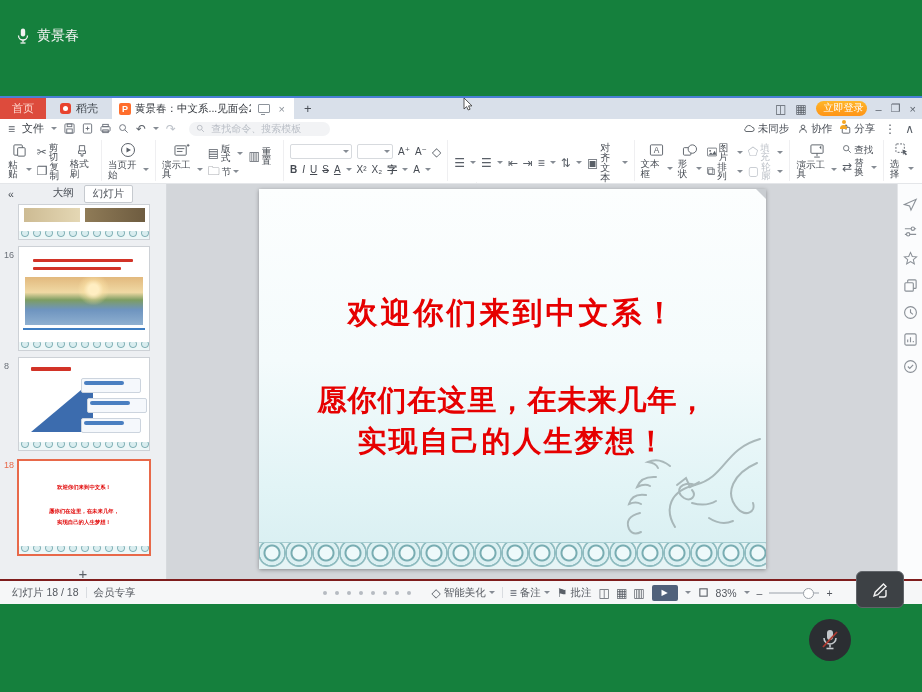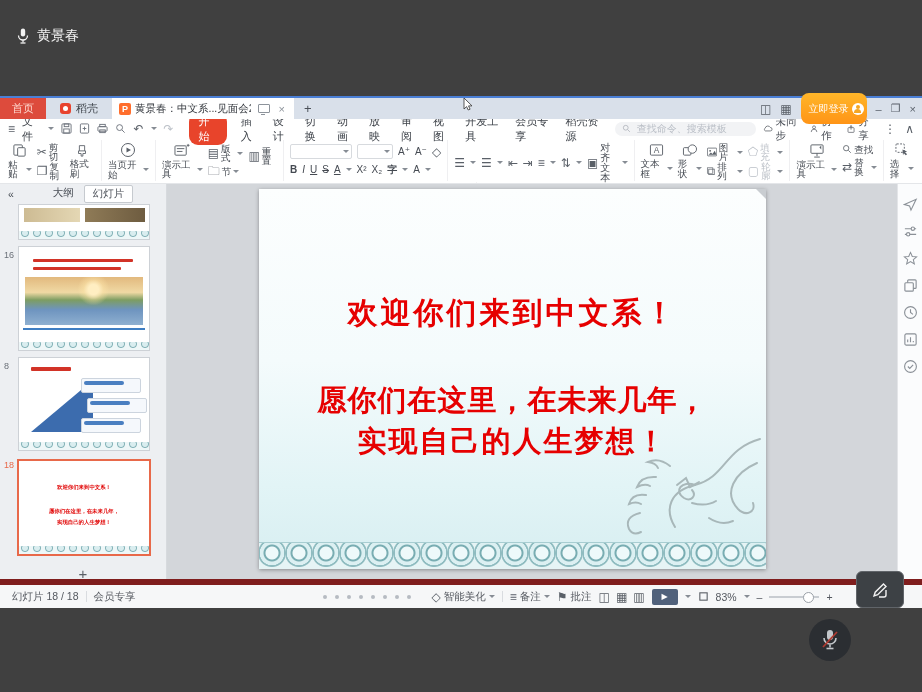--- a/index.html
+++ b/index.html
@@ -1,16 +1,16 @@
 <!DOCTYPE html>
 <html><head>
 <meta charset="utf-8">
 <style>
   html,body{margin:0;padding:0;background:#000;}
-  .stage{position:relative;width:922px;height:692px;background:#404040;overflow:hidden;
+  .stage{position:relative;width:922px;height:692px;background:#15803d;overflow:hidden;
          font-family:"Liberation Sans","DejaVu Sans",sans-serif;-webkit-font-smoothing:antialiased;}
   
   .speaker{position:absolute;left:17px;top:27px;display:flex;align-items:center;gap:8px;color:#f2f2f2;font-size:14px;}
   .mute-btn{position:absolute;left:809px;top:619px;width:42px;height:42px;border-radius:50%;background:#2b2e32;display:flex;align-items:center;justify-content:center;}
   .pen-btn{position:absolute;left:856px;top:571px;width:46px;height:35px;background:#3d4145;border:1px solid #606469;border-radius:6px;display:flex;align-items:center;justify-content:center;z-index:30;}
   .cursor{position:absolute;left:463px;top:97px;z-index:40;}
   
   .app{position:absolute;left:0;top:96px;width:922px;height:502px;background:#fff;}
   .accent{height:2px;background:#4a7fd6;}
   
@@ -20,21 +20,21 @@
   .tab-doc{width:168px;background:#fff;display:flex;align-items:center;gap:4px;padding:0 7px;color:#33373d;}
   .tab-doc .ttl{flex:1;white-space:nowrap;overflow:hidden;font-size:10.5px;}
   .plogo{width:12px;height:12px;border-radius:2px;background:#ff6e2d;color:#fff;font-size:9px;font-weight:bold;display:flex;align-items:center;justify-content:center;flex:none;}
   .dlogo{width:11px;height:11px;border-radius:3px;background:#e8432e;position:relative;flex:none;}
   .dlogo:after{content:"";position:absolute;left:3px;top:3px;width:5px;height:5px;border-radius:50%;background:#fff;}
   .castico{width:10px;height:7px;border:1px solid #8d939b;border-radius:1px;position:relative;margin:0 3px;}
   .castico:after{content:"";position:absolute;left:2px;bottom:-3px;width:4px;height:1.5px;background:#8d939b;}
   .tclose{color:#8d939b;font-size:11px;padding:0 2px;}
   .tab-add{display:flex;align-items:center;padding:0 10px;color:#4a4f57;font-size:13px;}
   .tb-right{position:absolute;right:6px;top:0;height:21px;display:flex;align-items:center;gap:9px;color:#5c636d;font-size:12px;}
-  .login{height:31px;background:linear-gradient(180deg,#ffb629,#ff9416);border-radius:8px;color:#fff;font-size:10px;display:flex;align-items:center;padding:0 3px 0 8px;gap:3px;}
+  .login{height:15px;background:linear-gradient(180deg,#ffb629,#ff9416);border-radius:8px;color:#fff;font-size:10px;display:flex;align-items:center;padding:0 3px 0 8px;gap:3px;flex-direction:column;}
   .avatar{width:12px;height:12px;border-radius:50%;background:#fff;position:relative;}
   .avatar:before{content:"";position:absolute;left:4px;top:2px;width:4px;height:4px;border-radius:50%;background:#f5a623;}
   .avatar:after{content:"";position:absolute;left:2.5px;top:6.5px;width:7px;height:4px;border-radius:4px 4px 0 0;background:#f5a623;}
   .wctl{color:#5c636d;font-size:11px;}
   
   .menubar{height:19px;display:flex;align-items:center;padding:0 8px;font-size:11px;color:#3c4148;gap:7px;background:#fff;}
   .mtabs{display:flex;align-items:center;gap:14px;margin-left:8px;}
   .mtab{color:#3c4148;}
   .mtab.on{background:#e8442b;color:#fff;border-radius:9px;padding:1px 10px;}
   .qicons{display:flex;align-items:center;gap:7px;color:#6a707a;font-size:11px;}
@@ -95,21 +95,21 @@
   .fold{position:absolute;right:0;top:0;width:0;height:0;border-top:10px solid #c9cdd1;border-left:10px solid transparent;}
   .sline{position:absolute;left:0;right:0;text-align:center;color:#e60000;font-weight:900;white-space:nowrap;}
   .sline1{top:104px;font-size:30px;letter-spacing:3px;}
   .sline2{top:192px;font-size:29px;letter-spacing:1px;}
   .sline3{top:233px;font-size:29px;letter-spacing:2px;}
   .wave-band{position:absolute;left:0;right:0;bottom:0;height:26px;
     background:radial-gradient(circle at 13px 10px,#eef9fa 6px,#79adb2 7px 8px,#dcf0f2 9px 12px,#8fbcc0 12.5px 13.5px,transparent 14.5px);
     background-size:27px 26px;background-repeat:repeat-x;background-color:#e6f4f5;border-top:1px solid #a7cdd1;}
   .rstrip{width:24px;background:#fbfcfd;border-left:1px solid #e3e5e8;display:flex;flex-direction:column;align-items:center;padding-top:13px;gap:12px;flex:none;}
   
-  .statusbar{height:23px;background:#f6f7f8;border-top:6px solid #7f1d1d;display:flex;align-items:center;font-size:10.5px;color:#54585f;padding:0 12px;gap:7px;position:relative;}
+  .statusbar{height:23px;background:#f6f7f8;border-top:2px solid #7f1d1d;display:flex;align-items:center;font-size:10.5px;color:#54585f;padding:0 12px;gap:7px;position:relative;}
   .sdiv{width:1px;height:11px;background:#d9dce0;}
   .dots{display:flex;gap:8px;margin-left:180px;}
   .dot{width:4px;height:4px;border-radius:50%;background:#b6bbc2;}
   .sbtn{display:flex;align-items:center;gap:3px;}
   .vicons{display:flex;gap:6px;font-size:12px;color:#5a5f66;}
   .playb{width:26px;height:16px;background:#50617b;border-radius:2px;color:#fff;font-size:8px;display:flex;align-items:center;justify-content:center;}
   .zline{width:50px;height:2px;background:#c8ccd1;position:relative;}
   .zknob{position:absolute;left:34px;top:-4px;width:9px;height:9px;border-radius:50%;background:#fff;border:1px solid #9aa0a7;}
   svg{display:block;}
 </style>
@@ -190,33 +190,20 @@
         </span>
         <span>
           <svg width="11" height="11" viewBox="0 0 12 12">
               <circle cx="5" cy="5" r="3.2" fill="none" stroke="#6a707a"></circle>
               <line x1="7.6" y1="7.6" x2="10.5" y2="10.5" stroke="#6a707a"></line>
             </svg>
         </span>
         <span class="gi">↶</span>
           <span class="cv"></span>
         <span class="gi dis">↷</span>
-      </div>
-      <div class="mtabs">
-        <span class="mtab on">开始</span>
-        <span class="mtab">插入</span>
-        <span class="mtab">设计</span>
-        <span class="mtab">切换</span>
-        <span class="mtab">动画</span>
-        <span class="mtab">放映</span>
-        <span class="mtab">审阅</span>
-        <span class="mtab">视图</span>
-        <span class="mtab">开发工具</span>
-        <span class="mtab">会员专享</span>
-        <span class="mtab">稻壳资源</span>
       </div>
       <div class="srch">
         <svg width="9" height="9" viewBox="0 0 12 12">
             <circle cx="5" cy="5" r="3.2" fill="none" stroke="#a9aeb6"></circle>
             <line x1="7.6" y1="7.6" x2="10.5" y2="10.5" stroke="#a9aeb6"></line>
           </svg>
         <input placeholder="查找命令、搜索模板" style="">
       </div>
       <div class="mright">
         <span class="sbtn">

